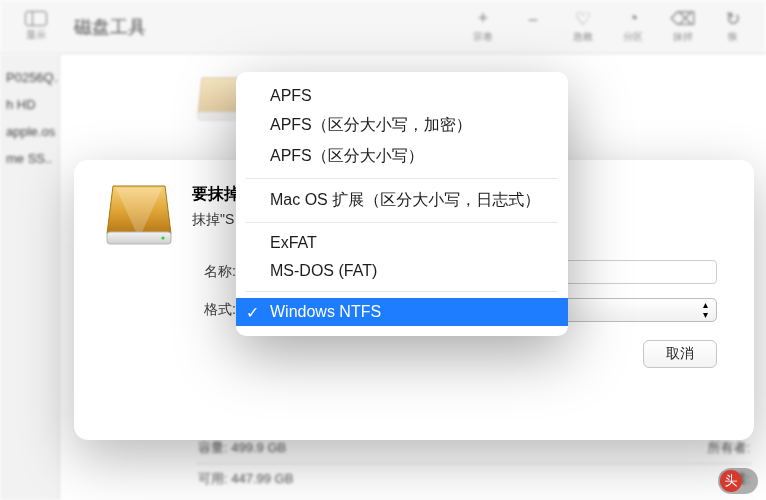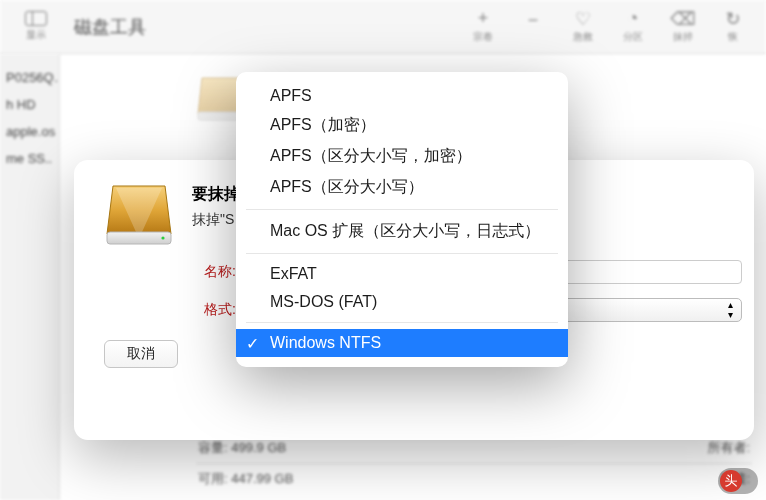--- a/index.html
+++ b/index.html
@@ -40,33 +40,33 @@
     .sb-item{padding:6px 6px;overflow:hidden;white-space:nowrap;text-align:left;}
     
     .bg-device-icon{position:absolute;left:196px;top:76px;width:68px;height:46px;opacity:.4;filter:blur(1px);}
     
     .sheet{
       position:absolute;
       left:74px; right:12px; top:160px;
       background:#fff;
       border-radius:14px;
       box-shadow: 0 18px 55px rgba(0,0,0,.28);
-      padding:24px 12px 20px 30px;
+      padding:24px 37px 20px 30px;
       min-height:280px;
     }
     .sheet-row{display:flex;align-items:flex-start;}
     .drive-icon{width:70px;height:62px;flex:none;margin-right:18px;}
     .sheet-text h3{font-size:16px;font-weight:600;margin-bottom:6px;}
     .sheet-text p{font-size:14px;color:#333;}
     .form-row{display:flex;align-items:center;margin-top:14px;margin-left:88px;}
-    .form-lab{width:44px;font-size:14px;color:#b91c1c;text-align:right;margin-right:8px;}
+    .form-lab{width:44px;font-size:14px;color:#404040;text-align:right;margin-right:8px;}
     .form-input{flex:1;height:24px;border:1px solid #ccc;border-radius:4px;padding:0 6px;font-size:13px;background:#fff;}
     .popup-btn{flex:1;height:24px;border:1px solid #bcbcbc;border-radius:5px;background:linear-gradient(#fff,#f0f0f0);display:flex;align-items:center;padding:0 8px;font-size:13px;justify-content:space-between;}
     .popup-btn .chev{font-size:10px;line-height:1;}
-    .sheet-btns{display:flex;justify-content:space-between;margin-top:18px;}
+    .sheet-btns{display:flex;justify-content:flex-end;margin-top:18px;}
     .btn{height:28px;padding:0 22px;border:1px solid #c6c6c6;border-radius:6px;background:linear-gradient(#fff,#f3f3f3);font-size:14px;color:#222;}
     
     .info-rows{position:absolute;left:196px;right:14px;bottom:6px;filter:blur(1.5px);font-size:13px;color:#555;}
     .info-line{display:flex;justify-content:space-between;border-top:1px solid #e2e2e2;padding:6px 2px;}
     
     .dropdown{
       position:absolute;
       left:236px; top:72px;
       width:332px;
       background:#fff;
@@ -193,21 +193,20 @@
       <span class="chev">▴<br>▾</span>
     </div>
   </div>
   <div class="sheet-btns">
     <button class="btn">取消</button>
   </div>
 </div>
 
 <div class="dropdown">
   <div class="dd-item">APFS</div>
-  <div class="dd-item">APFS（加密）</div>
   <div class="dd-item">APFS（区分大小写，加密）</div>
   <div class="dd-item">APFS（区分大小写）</div>
   <div class="dd-sep"></div>
   <div class="dd-item">Mac OS 扩展（区分大小写，日志式）</div>
   <div class="dd-sep"></div>
   <div class="dd-item">ExFAT</div>
   <div class="dd-item">MS-DOS (FAT)</div>
   <div class="dd-sep"></div>
   <div class="dd-item sel">
     <span class="check">✓</span>

